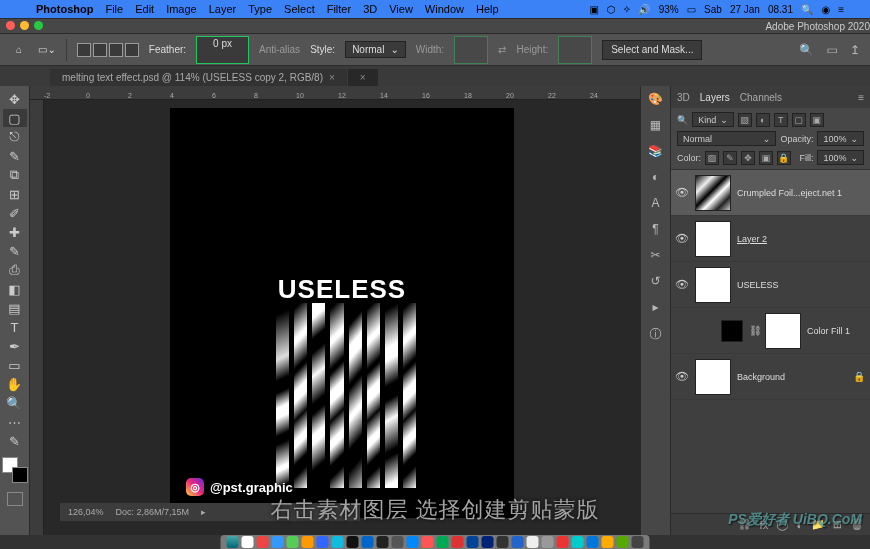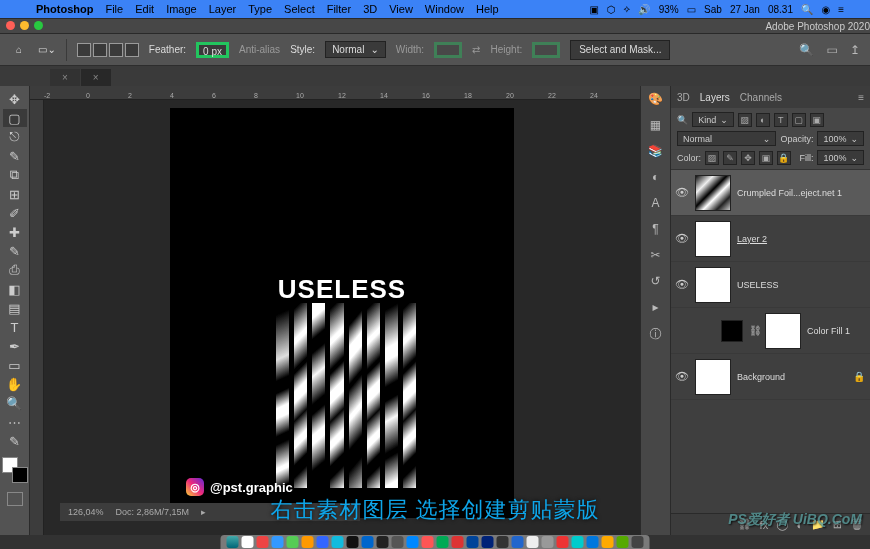--- a/index.html
+++ b/index.html
@@ -16,21 +16,21 @@
 .ps-chrome{height:16px;background:#474747;display:flex;align-items:center;justify-content:flex-end;color:#ccc;font-size:10px;border-top:1px solid #2a2a2a;border-bottom:1px solid #292929}
 .traffic{position:absolute;left:6px;top:21px;display:flex;gap:5px}
 .traffic span{width:9px;height:9px;border-radius:50%}
 .tr{background:#ff5f57}.ty{background:#febc2e}.tg{background:#28c840}
 
 
 .options-bar{height:32px;background:#535353;display:flex;align-items:center;padding:0 10px;gap:10px;color:#ddd;font-size:10px;border-bottom:1px solid #2d2d2d}
 .options-bar .home{width:18px;height:15px;display:flex;align-items:center;justify-content:center}
 .options-bar .sw{display:flex;align-items:center;gap:2px}
 .options-bar .sw .box{width:14px;height:14px;border:1px solid #9a9a9a;background:#3a3a3a}
-.options-bar .field{background:#3a3a3a;border:3px solid #22c55e;padding:1px 4px;min-width:28px;height:16px;font-size:10px;color:#ddd}
+.options-bar .field{background:#3a3a3a;border:1px solid #22c55e;padding:1px 16px;min-width:28px;height:28px;font-size:10px;color:#ddd}
 .options-bar .sel{background:#3a3a3a;border:1px solid #222;padding:1px 6px;height:17px;display:flex;align-items:center;gap:6px}
 .options-bar .btn{background:#3a3a3a;border:1px solid #222;padding:6px 8px;height:20px;display:flex;align-items:center}
 .options-bar .sep{width:1px;height:22px;background:#3a3a3a}
 .options-bar .right-icons{margin-left:auto;display:flex;gap:12px;color:#bbb;font-size:12px}
 
 
 .doc-tabs{height:20px;background:#3a3a3a;display:flex;align-items:flex-end;padding-left:50px;font-size:10px;color:#aaa}
 .doc-tabs .tab{padding:3px 12px;background:#323232;margin-right:1px;display:flex;align-items:center;gap:6px;white-space:nowrap}
 .doc-tabs .tab.active{background:#282828;color:#ddd}
 .doc-tabs .tab .x{color:#888;font-size:10px}
@@ -82,21 +82,21 @@
 .layer .thumb.mask{background:#fff}
 .layer .thumb.small{width:22px;height:22px}
 .layer .name{font-size:9px;color:#ddd;text-decoration:underline}
 .layer .name.plain{text-decoration:none}
 .layer .lock{margin-left:auto;color:#aaa;font-size:10px}
 .layer .link{width:10px}
 .layer.indent{padding-left:30px}
 .panel-footer{height:22px;background:#3c3c3c;border-top:1px solid #2a2a2a;display:flex;align-items:center;justify-content:flex-end;padding:0 6px;gap:8px;color:#aaa;font-size:11px}
 
 .status-bar{position:absolute;bottom:14px;left:30px;height:18px;background:#3c3c3c;display:flex;align-items:center;padding:0 8px;gap:12px;font-size:9px;color:#aaa;width:300px}
-.subtitle{position:absolute;bottom:24px;left:0;right:0;text-align:center;font-size:22px;color:#0ea5e9;font-weight:400;text-shadow:0 0 4px #000;font-family:"Heiti SC","Microsoft YaHei",sans-serif;letter-spacing:1px;pointer-events:none}
+.subtitle{position:absolute;bottom:24px;left:0;right:0;text-align:center;font-size:22px;color:#a3a3a3;font-weight:400;text-shadow:0 0 4px #000;font-family:"Heiti SC","Microsoft YaHei",sans-serif;letter-spacing:1px;pointer-events:none}
 .watermark{position:absolute;bottom:20px;right:8px;font-size:14px;color:#599;font-style:italic;font-weight:700;opacity:0.8;text-shadow:1px 1px 2px #000}
 
 
 .dock{position:absolute;bottom:0;left:50%;transform:translateX(-50%);height:14px;display:flex;gap:3px;align-items:center;padding:0 6px;background:rgba(230,230,230,0.4);border-radius:4px 4px 0 0}
 .dock span{width:12px;height:12px;border-radius:3px;display:inline-block}
 </style>
 </head>
 <body>
 
 <div class="mac-menubar">
@@ -164,20 +164,21 @@
   <span class="btn">Select and Mask...</span>
   <div class="right-icons">
     <span>🔍</span>
     <span>▭</span>
     <span>↥</span>
   </div>
 </div>
 
 <div class="doc-tabs">
   <div class="tab">
+    <span>melting text effect.psd @ 114% (USELESS copy 2, RGB/8)</span>
     <span class="x">×</span>
   </div>
   <div class="tab active">
     <span class="x">×</span>
   </div>
 </div>
 
 <div class="workspace">
 
   <div class="tools">

